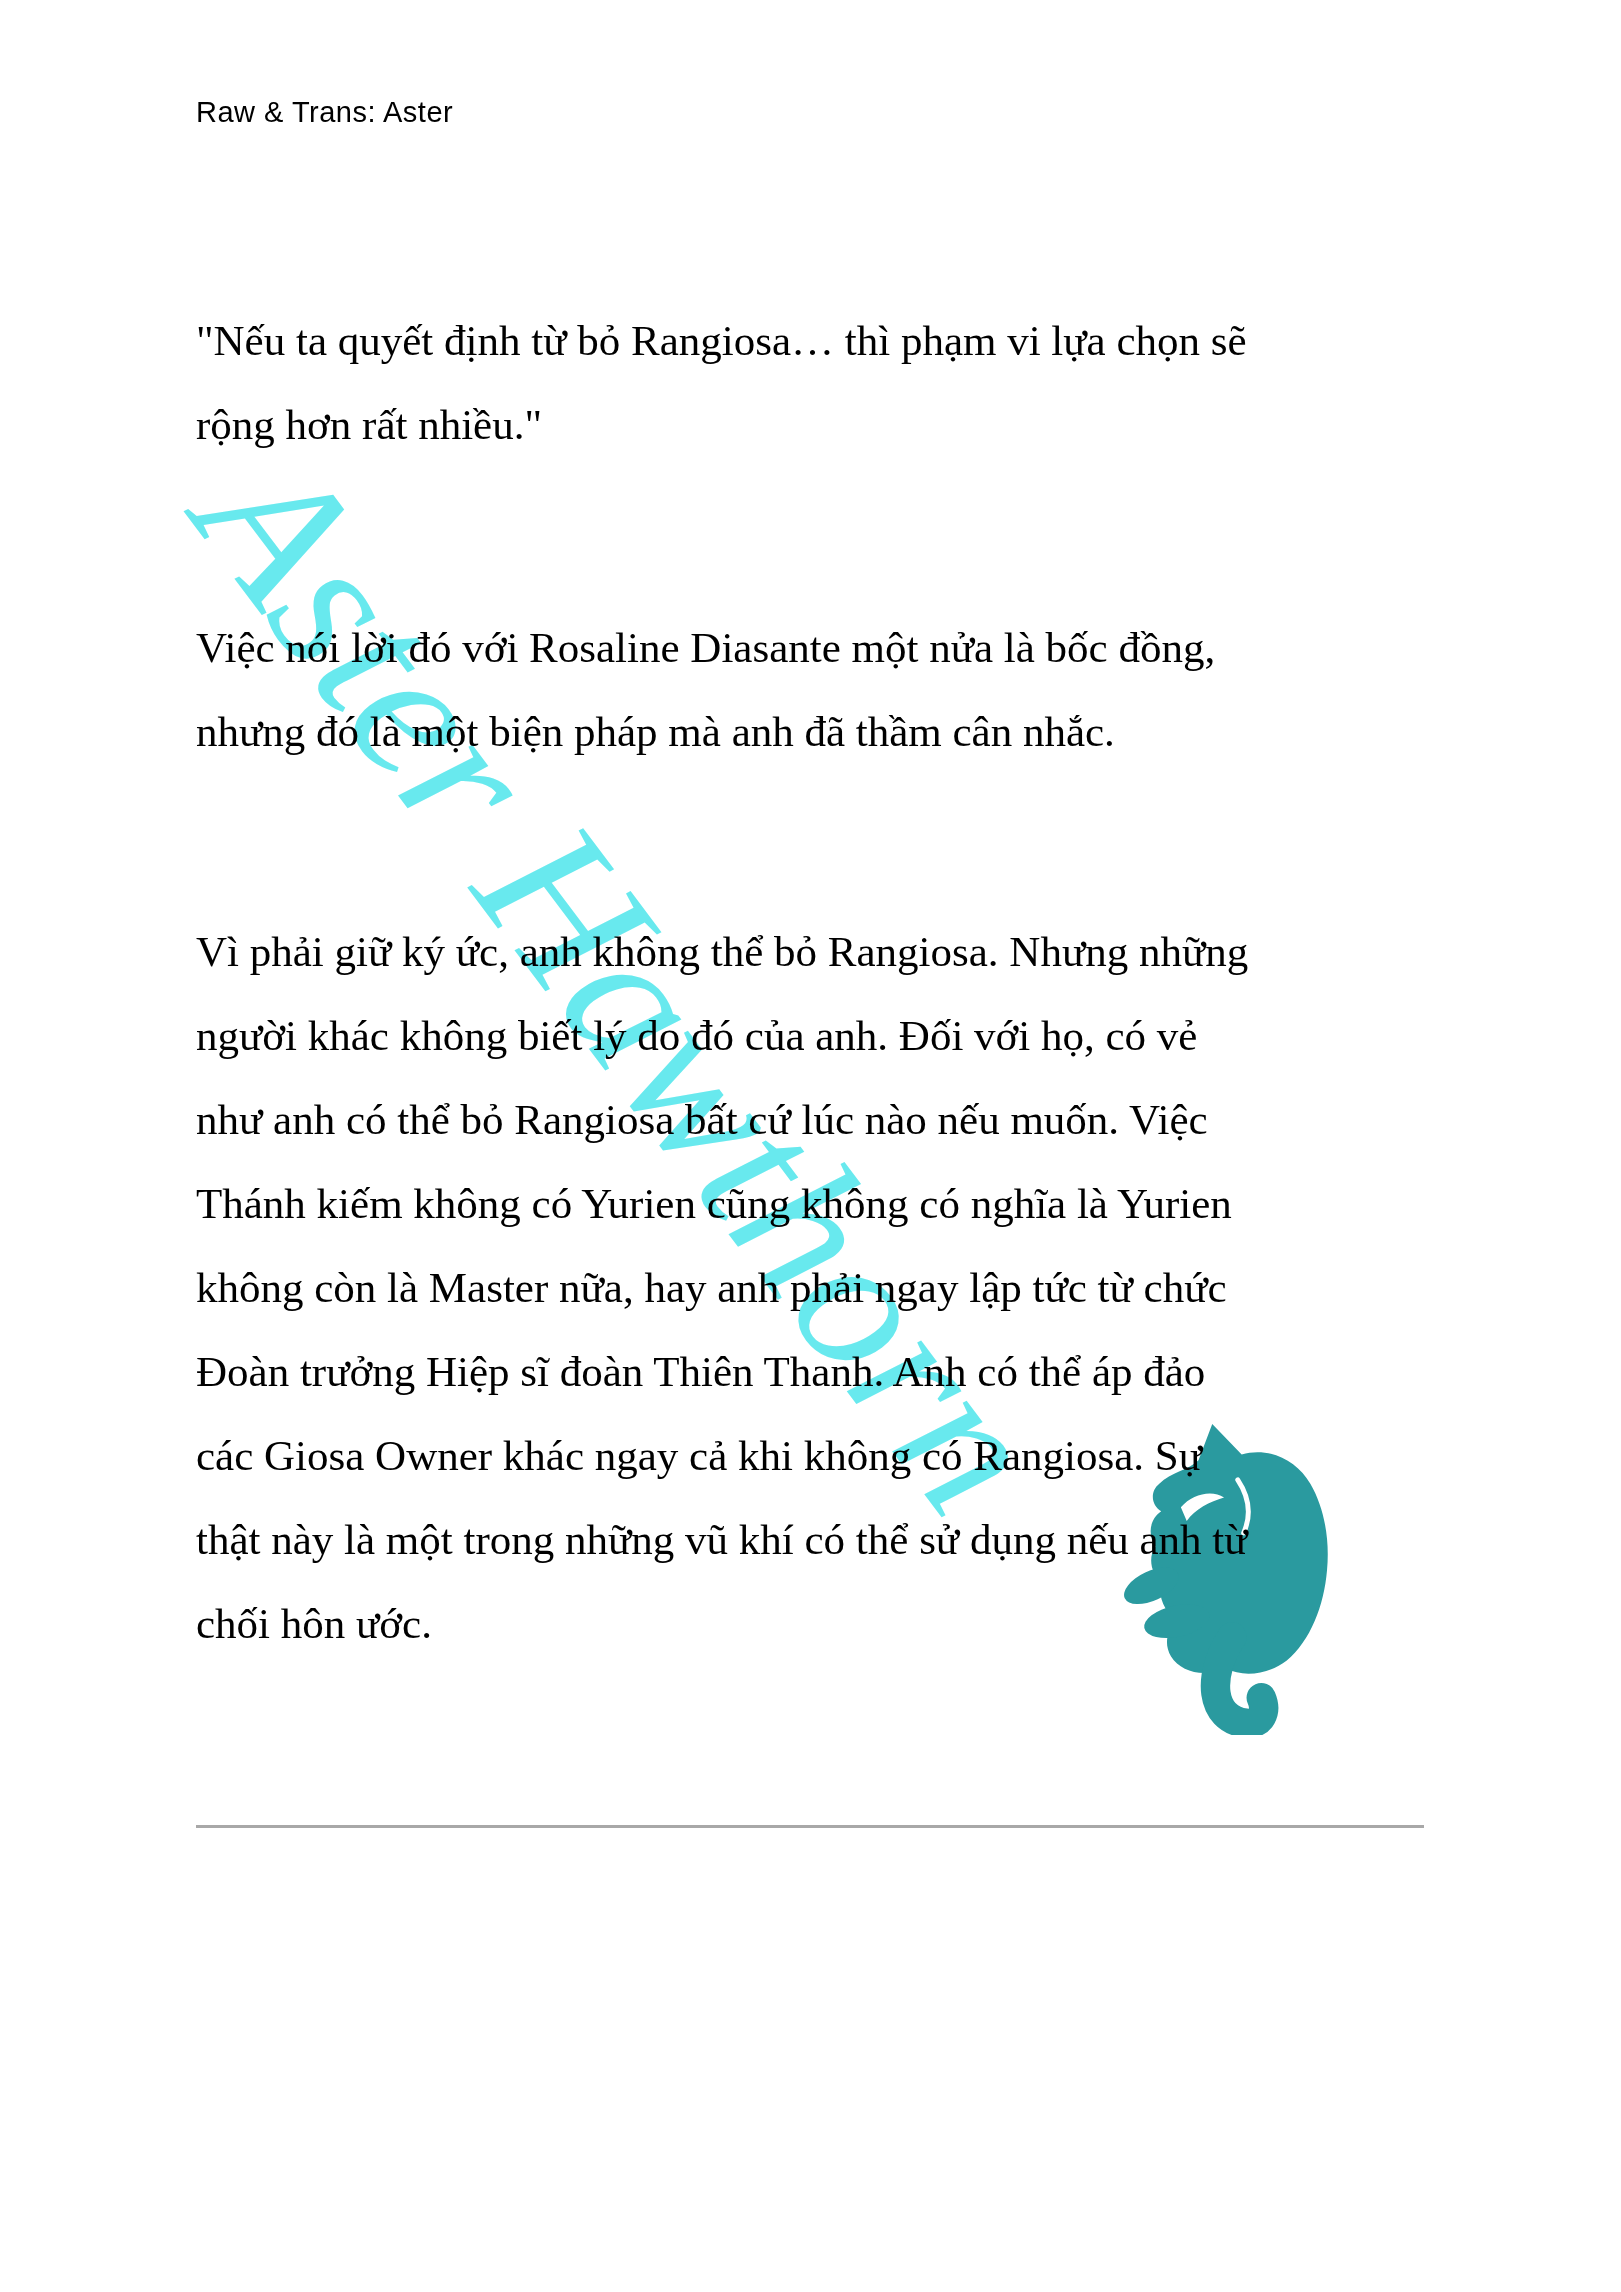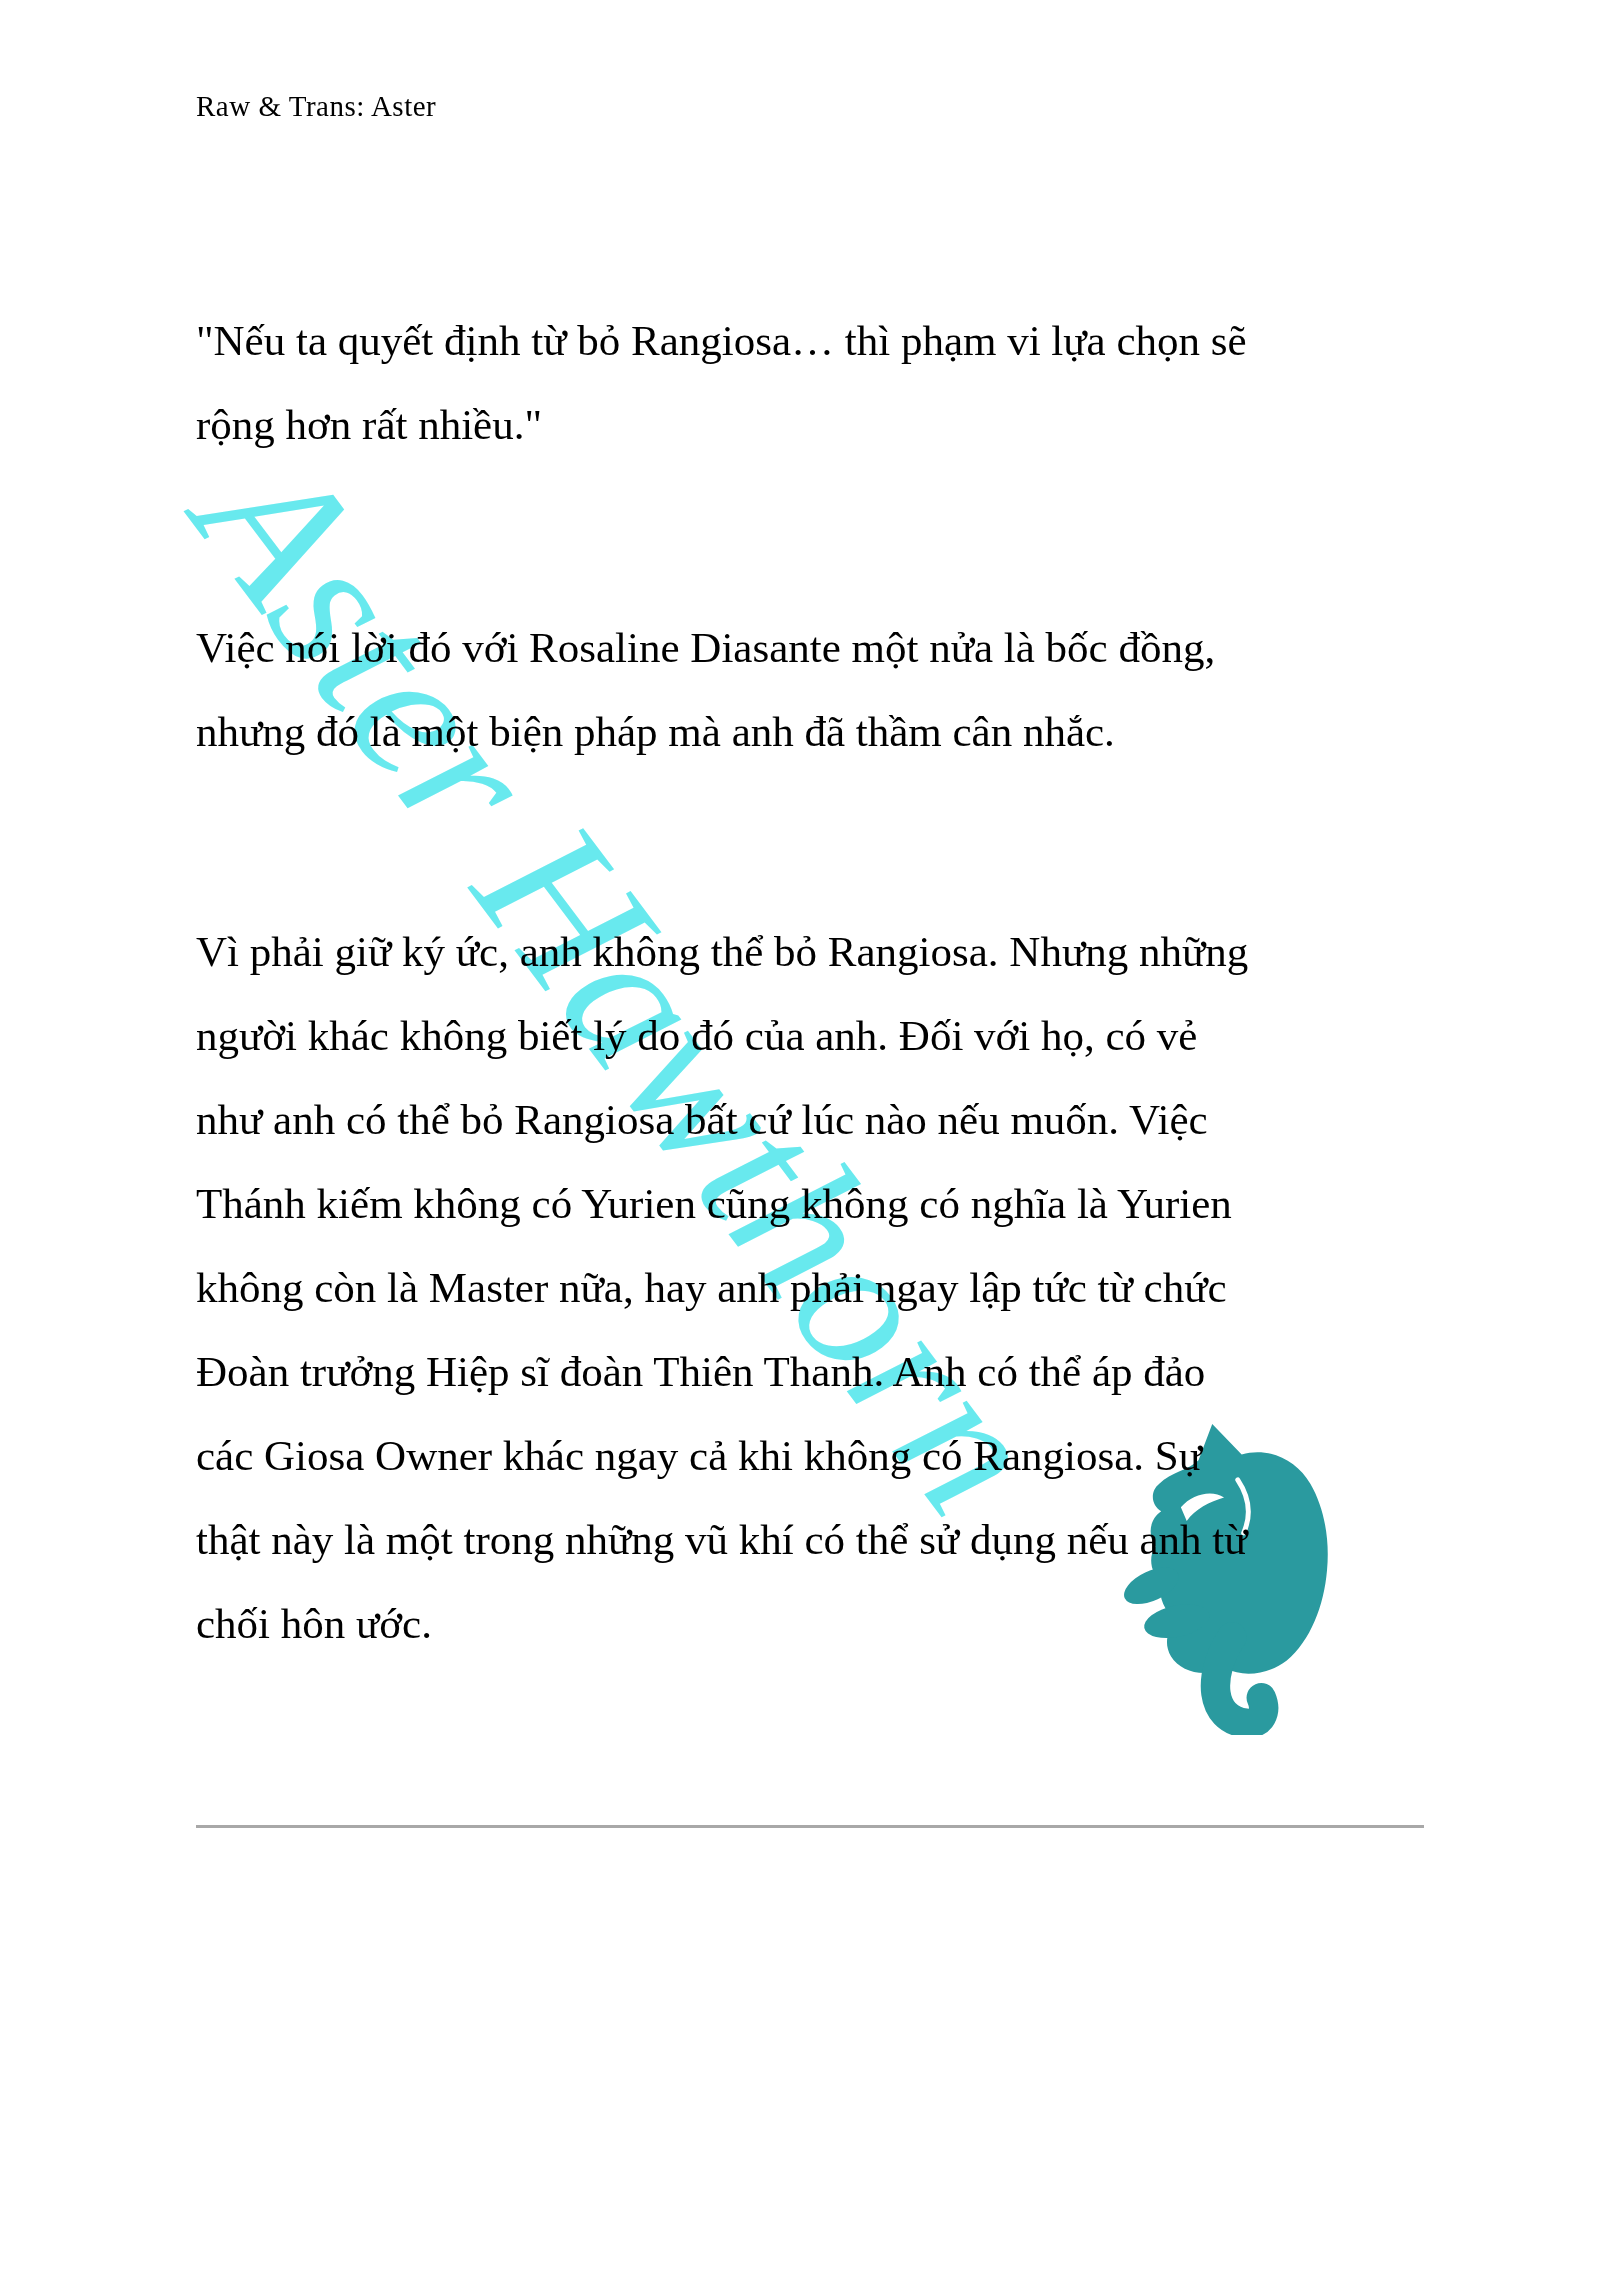--- a/index.html
+++ b/index.html
@@ -7,22 +7,22 @@
     position: relative;
     width: 1621px;
     height: 2293px;
     background: #ffffff;
     overflow: hidden;
     font-family: "Liberation Serif", "DejaVu Serif", serif;
   }
   .credit {
     position: absolute;
     left: 196px;
-    top: 90px;
-    font-family: Liberation Serif, serif;
+    top: 96px;
+    font-family: Liberation Sans, sans-serif;
     font-size: 29px;
     letter-spacing: 0.5px;
     z-index: 3;
   }
   .para {
     position: absolute;
     left: 196px;
     width: 1294px;
     margin: 0;
     font-size: 43px;

